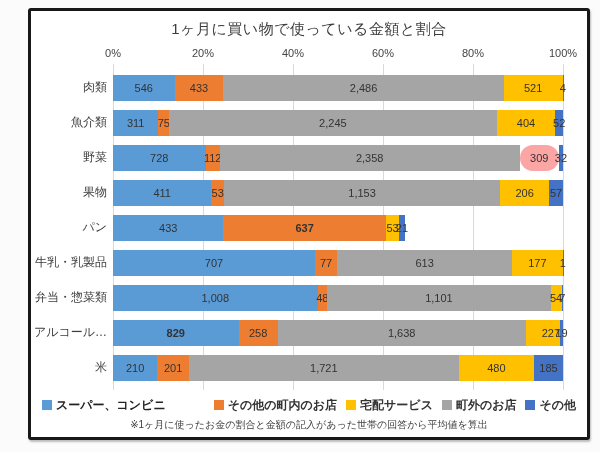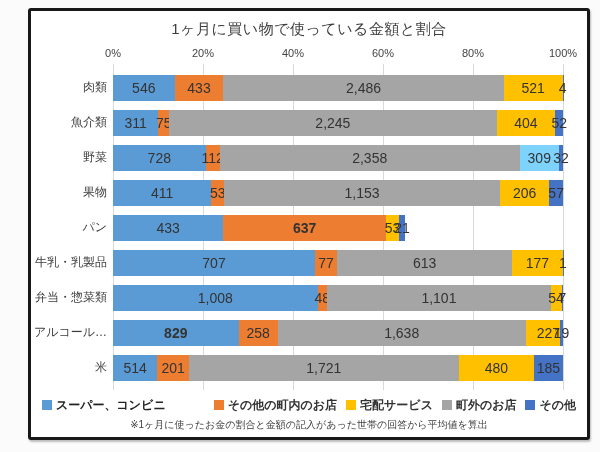--- a/index.html
+++ b/index.html
@@ -31,21 +31,21 @@
   .cat{
     position:absolute;right:100%;width:90px;padding-right:6px;
     line-height:35px;text-align:right;font-size:12px;color:#3d3d3d;
     white-space:nowrap;
   }
   .bar{position:absolute;top:5px;left:0;right:0;height:26px;display:flex;}
   .seg{
     position:relative;height:100%;
     display:flex;align-items:center;justify-content:center;
   }
-  .seg .val{font-size:14px;color:#333;white-space:nowrap;line-height:1;}
+  .seg .val{font-size:11px;color:#333;white-space:nowrap;line-height:1;}
   .legend{
     position:absolute;left:0;right:0;top:385px;height:18px;
     display:flex;justify-content:center;align-items:center;
     font-size:12px;color:#333;white-space:nowrap;
   }
   .li{display:flex;align-items:center;margin-right:9px;font-weight:bold;}
   .li:last-child{margin-right:0;}
   .li.first{font-weight:bold;margin-right:48px;color:#222;}
   .sw{width:10px;height:10px;margin-right:4px;flex:0 0 auto;}
   .footnote{
@@ -119,21 +119,21 @@
           <div class="bar">
             <div class="seg" style="width: 20.5708%; background: rgb(91, 155, 213);">
               <span class="val">728</span>
             </div>
             <div class="seg" style="width: 3.16474%; background: rgb(237, 125, 49);">
               <span class="val">112</span>
             </div>
             <div class="seg" style="width: 66.629%; background: rgb(165, 165, 165);">
               <span class="val">2,358</span>
             </div>
-            <div class="seg" style="width: 8.73128%; background: #7dd3fc;">
+            <div class="seg" style="width: 8.73128%; background: #fca5a5; border-radius: 13px;">
               <span class="val">309</span>
             </div>
             <div class="seg" style="width: 0.90421%; background: rgb(68, 114, 196);">
               <span class="val">32</span>
             </div>
           </div>
         </div>
         <div class="row">
           <div class="cat">果物</div>
           <div class="bar">
@@ -228,21 +228,21 @@
             </div>
             <div class="seg" style="width: 0.639515%; background: rgb(68, 114, 196);">
               <span class="val">19</span>
             </div>
           </div>
         </div>
         <div class="row">
           <div class="cat">米</div>
           <div class="bar">
             <div class="seg" style="width: 9.86063%; background: rgb(91, 155, 213);">
-              <span class="val">514</span>
+              <span class="val">210</span>
             </div>
             <div class="seg" style="width: 7.00348%; background: rgb(237, 125, 49);">
               <span class="val">201</span>
             </div>
             <div class="seg" style="width: 59.9652%; background: rgb(165, 165, 165);">
               <span class="val">1,721</span>
             </div>
             <div class="seg" style="width: 16.7247%; background: rgb(255, 192, 0);">
               <span class="val">480</span>
             </div>

